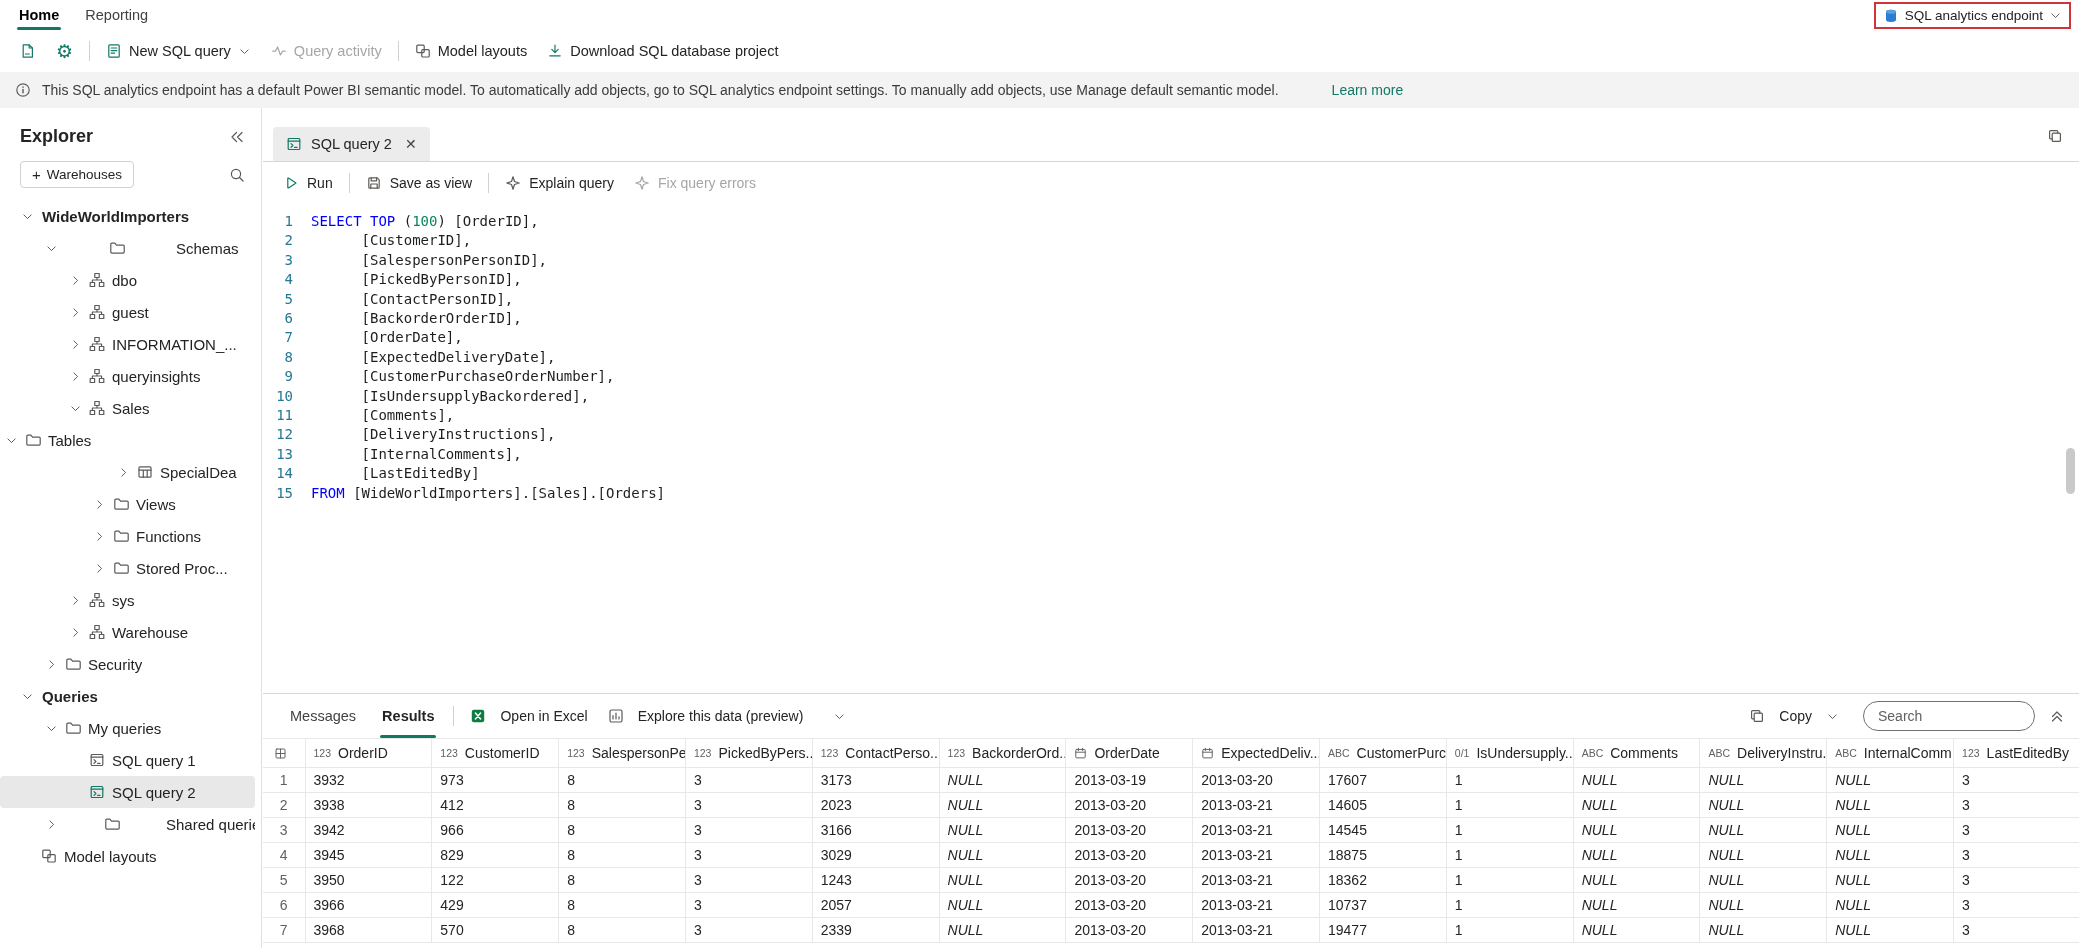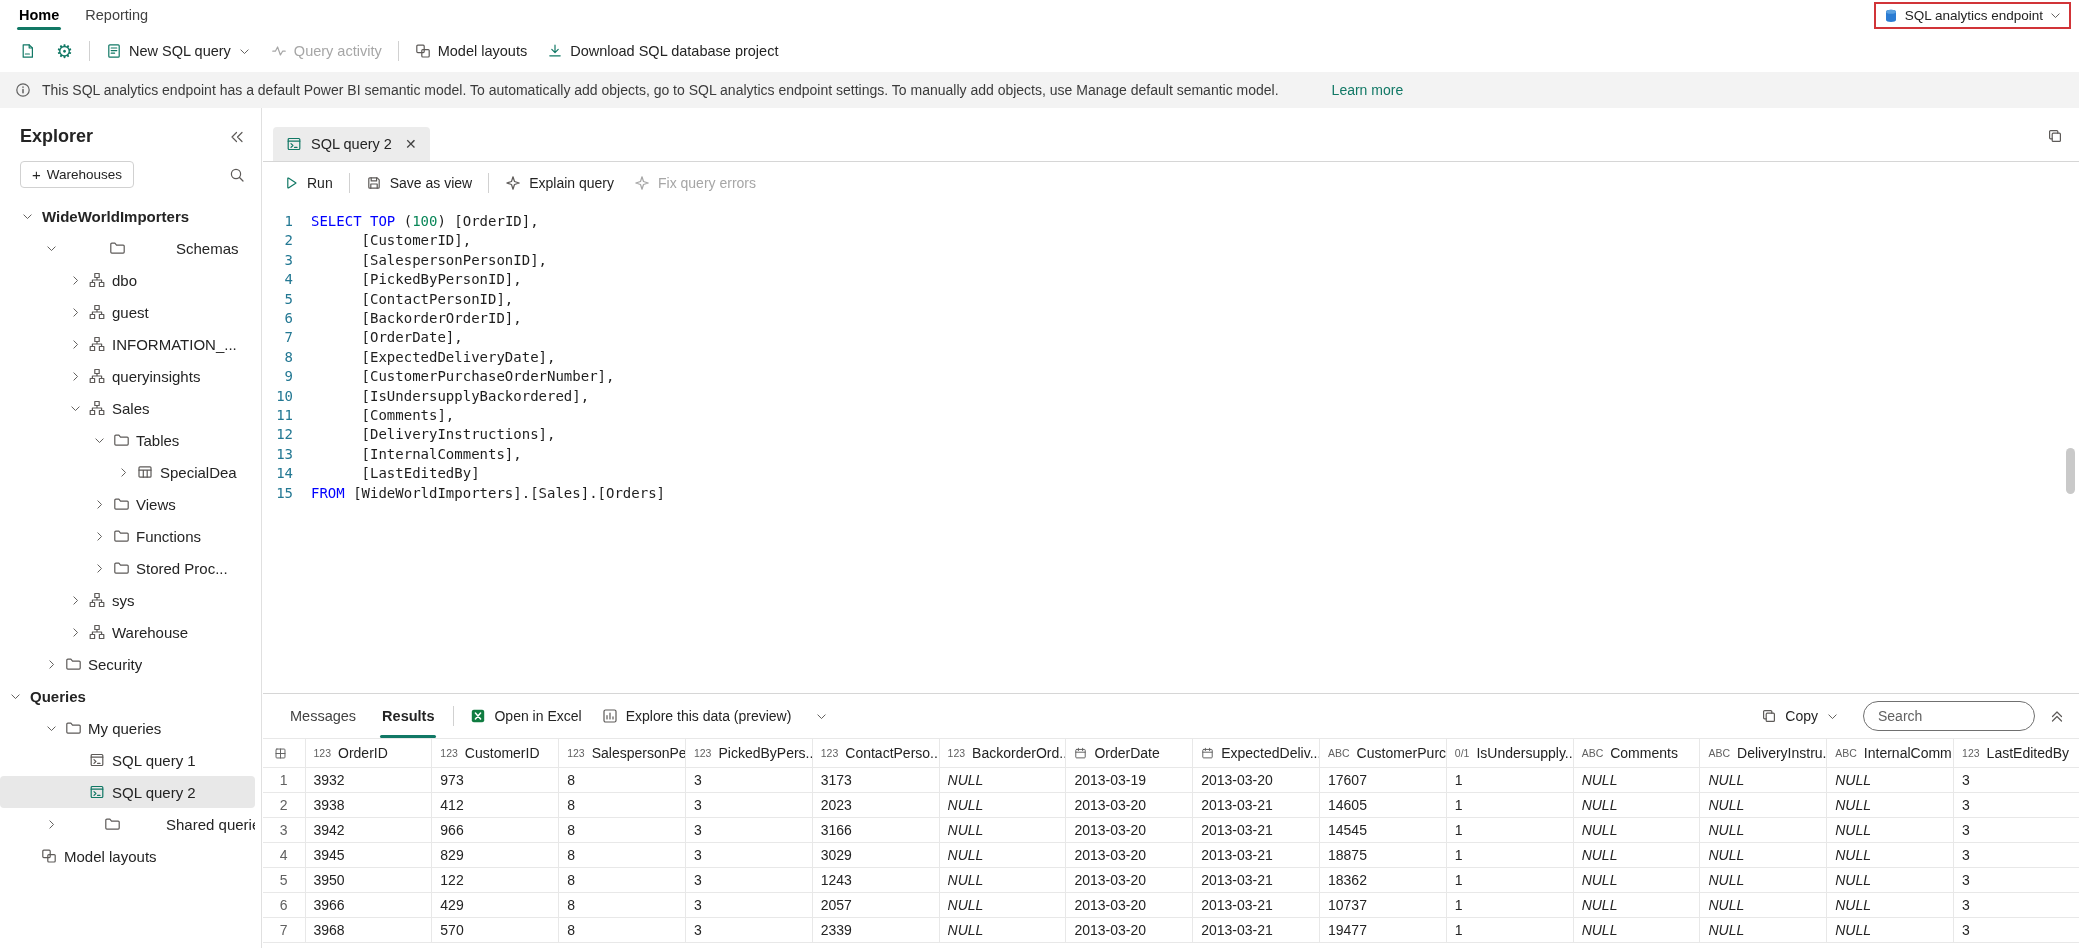--- a/index.html
+++ b/index.html
@@ -74,21 +74,21 @@
   .kw{color:#0000ff;}
   .num{color:#098658;}
   .vthumb{position:absolute;right:4px;top:340px;width:9px;height:46px;background:#c9c9c9;border-radius:5px;}
 
   
   .results{position:absolute;left:0;right:0;bottom:0;top:585px;border-top:1px solid #d6d6d6;background:#fff;overflow:hidden;}
   .res-bar{height:44px;display:flex;align-items:center;padding:0 0 0 14px;position:relative;}
   .res-tab{padding:0 13px;font-size:14.5px;height:100%;display:flex;align-items:center;position:relative;color:#424242;cursor:pointer;}
   .res-tab.active{font-weight:600;color:#242424;}
   .res-tab.active::after{content:"";position:absolute;left:11px;right:11px;bottom:0;height:3px;background:var(--accent);border-radius:2px;}
-  .rbtn{display:flex;align-items:center;gap:8px;font-size:14px;color:#242424;background:none;border:none;padding:7px 10px;border-radius:4px;cursor:pointer;font-family:inherit;}
+  .rbtn{display:flex;align-items:center;gap:14px;font-size:14px;color:#242424;background:none;border:none;padding:7px 10px;border-radius:4px;cursor:pointer;font-family:inherit;}
   .res-right{position:absolute;right:14px;top:0;height:100%;display:flex;align-items:center;gap:14px;}
   .searchbox{width:172px;height:30px;border:1px solid #707070;border-radius:15px;display:flex;align-items:center;padding:0 12px;background:#fff;}
   .searchbox input{border:none;outline:none;width:100%;font-size:14px;font-family:inherit;color:#242424;background:transparent;}
   .searchbox input::placeholder{color:#616161;}
 
   table.res-table{border-collapse:collapse;table-layout:fixed;width:1818px;font-size:14px;}
   .res-table th,.res-table td{border-right:1px solid #e8e8e8;border-bottom:1px solid #e8e8e8;padding:0 8px;white-space:nowrap;overflow:hidden;text-align:left;font-weight:400;}
   .res-table th{height:29px;border-top:1px solid #e8e8e8;color:#242424;background:#fff;}
   .res-table td{height:25px;color:#242424;}
   .res-table td.rn{color:#616161;text-align:center;padding:0 4px;}
@@ -310,21 +310,21 @@
         <span class="ticon">
           <svg viewBox="0 0 16 16" fill="none" stroke="currentColor" stroke-width="1.2" stroke-linecap="round" stroke-linejoin="round">
             <rect x="5.8" y="1.5" width="4.4" height="4"></rect>
             <rect x="1.2" y="10.5" width="4.4" height="4"></rect>
             <rect x="10.4" y="10.5" width="4.4" height="4"></rect>
             <path d="M8 5.5V8M8 8H3.4v2.5M8 8h4.6v2.5"></path>
           </svg>
         </span>
         <span class="tlabel">Sales</span>
       </div>
-      <div class="tree-row" style="padding-left: 88px;">
+      <div class="tree-row" style="">
         <span class="chevbox">
           <svg viewBox="0 0 16 16" fill="none" stroke="currentColor" stroke-width="1.2" stroke-linecap="round" stroke-linejoin="round">
             <path d="M3.5 6l4.5 4.5L12.5 6"></path>
           </svg>
         </span>
         <span class="ticon">
           <svg viewBox="0 0 16 16" fill="none" stroke="currentColor" stroke-width="1.2" stroke-linecap="round" stroke-linejoin="round">
             <path d="M1.8 4.2a1 1 0 0 1 1-1h3.1l1.6 1.9h6.7a1 1 0 0 1 1 1v6a1 1 0 0 1-1 1H2.8a1 1 0 0 1-1-1z"></path>
           </svg>
         </span>
@@ -421,21 +421,21 @@
             <path d="M6 3.5L10.5 8 6 12.5"></path>
           </svg>
         </span>
         <span class="ticon">
           <svg viewBox="0 0 16 16" fill="none" stroke="currentColor" stroke-width="1.2" stroke-linecap="round" stroke-linejoin="round">
             <path d="M1.8 4.2a1 1 0 0 1 1-1h3.1l1.6 1.9h6.7a1 1 0 0 1 1 1v6a1 1 0 0 1-1 1H2.8a1 1 0 0 1-1-1z"></path>
           </svg>
         </span>
         <span class="tlabel">Security</span>
       </div>
-      <div class="tree-row boldish" style="padding-left: 4px;">
+      <div class="tree-row boldish" style="padding-left: 16px;">
         <span class="chevbox">
           <svg viewBox="0 0 16 16" fill="none" stroke="currentColor" stroke-width="1.2" stroke-linecap="round" stroke-linejoin="round">
             <path d="M3.5 6l4.5 4.5L12.5 6"></path>
           </svg>
         </span>
         <span class="tlabel">Queries</span>
       </div>
       <div class="tree-row" style="padding-left: 40px;">
         <span class="chevbox">
           <svg viewBox="0 0 16 16" fill="none" stroke="currentColor" stroke-width="1.2" stroke-linecap="round" stroke-linejoin="round">

